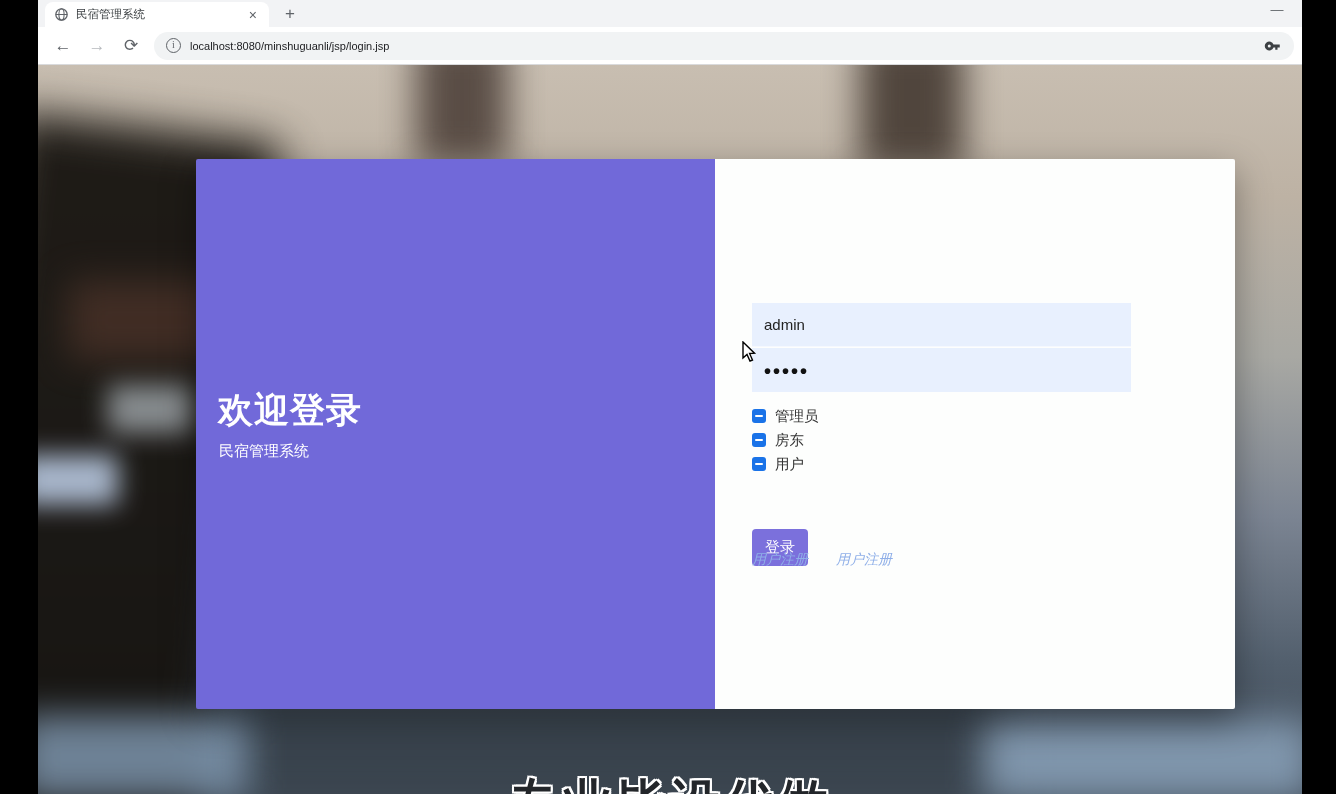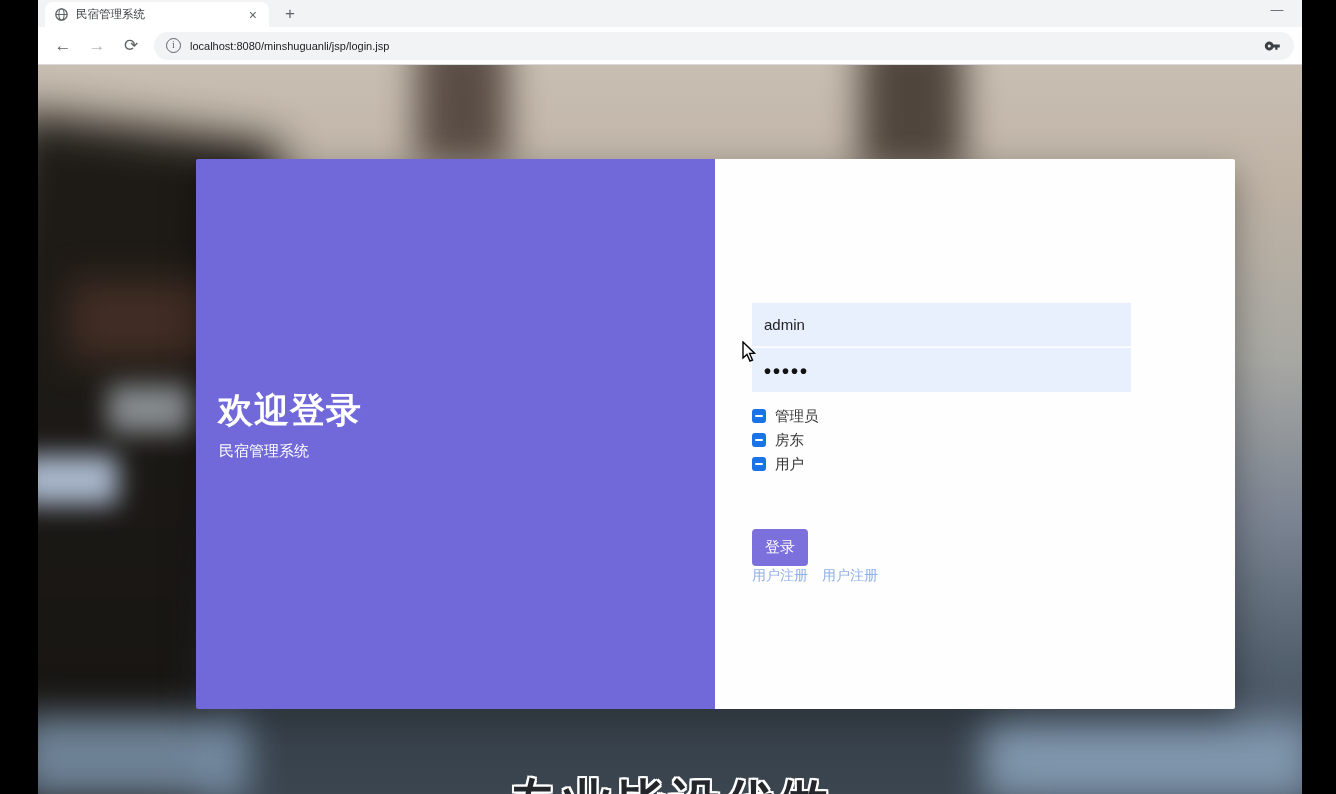--- a/index.html
+++ b/index.html
@@ -51,21 +51,21 @@
   .input-password { top:189px; font-size:20px; font-weight:bold; color:#111; letter-spacing:2px; padding-top:6px; }
 
   .role-group { position:absolute; left:37px; top:245px; }
   .role-row { display:flex; align-items:center; height:24px; }
   .role-check { width:14px; height:14px; background:#1a73e8; border-radius:3px; position:relative; flex:0 0 auto; }
   .role-check::after { content:""; position:absolute; left:3px; top:6px; width:8px; height:2px; background:#fff; border-radius:1px; }
   .role-label { font-size:14.5px; color:#333; margin-left:9px; }
 
   .login-button { position:absolute; left:37px; top:326px; width:56px; height:37px; background:#7b70dc; color:#fff; border:none; border-radius:4px; font-size:15px; font-family:"Liberation Sans","DejaVu Sans",sans-serif;margin-top:44px; }
 
-  .register-links { position:absolute; left:37px; top:408px; display:flex; gap:14px; }
+  .register-links { position:absolute; left:37px; top:392px; display:flex; gap:28px;font-style:italic; }
   .register-link { font-size:14px; color:#8fafe8; text-decoration:none; }
 
   
   .bottom-caption { position:absolute; left:0; right:0; top:705px; text-align:center; font-size:50px; font-weight:bold; letter-spacing:4px; color:#23262a;
     text-shadow:-2px -2px 0 #fff, 2px -2px 0 #fff, -2px 2px 0 #fff, 2px 2px 0 #fff, 0 -2px 0 #fff, 0 2px 0 #fff, -2px 0 0 #fff, 2px 0 0 #fff; }
 
   
   .mouse-cursor { position:absolute; left:704px; top:276px; width:15px; height:22px; }
 </style>
 </head>

